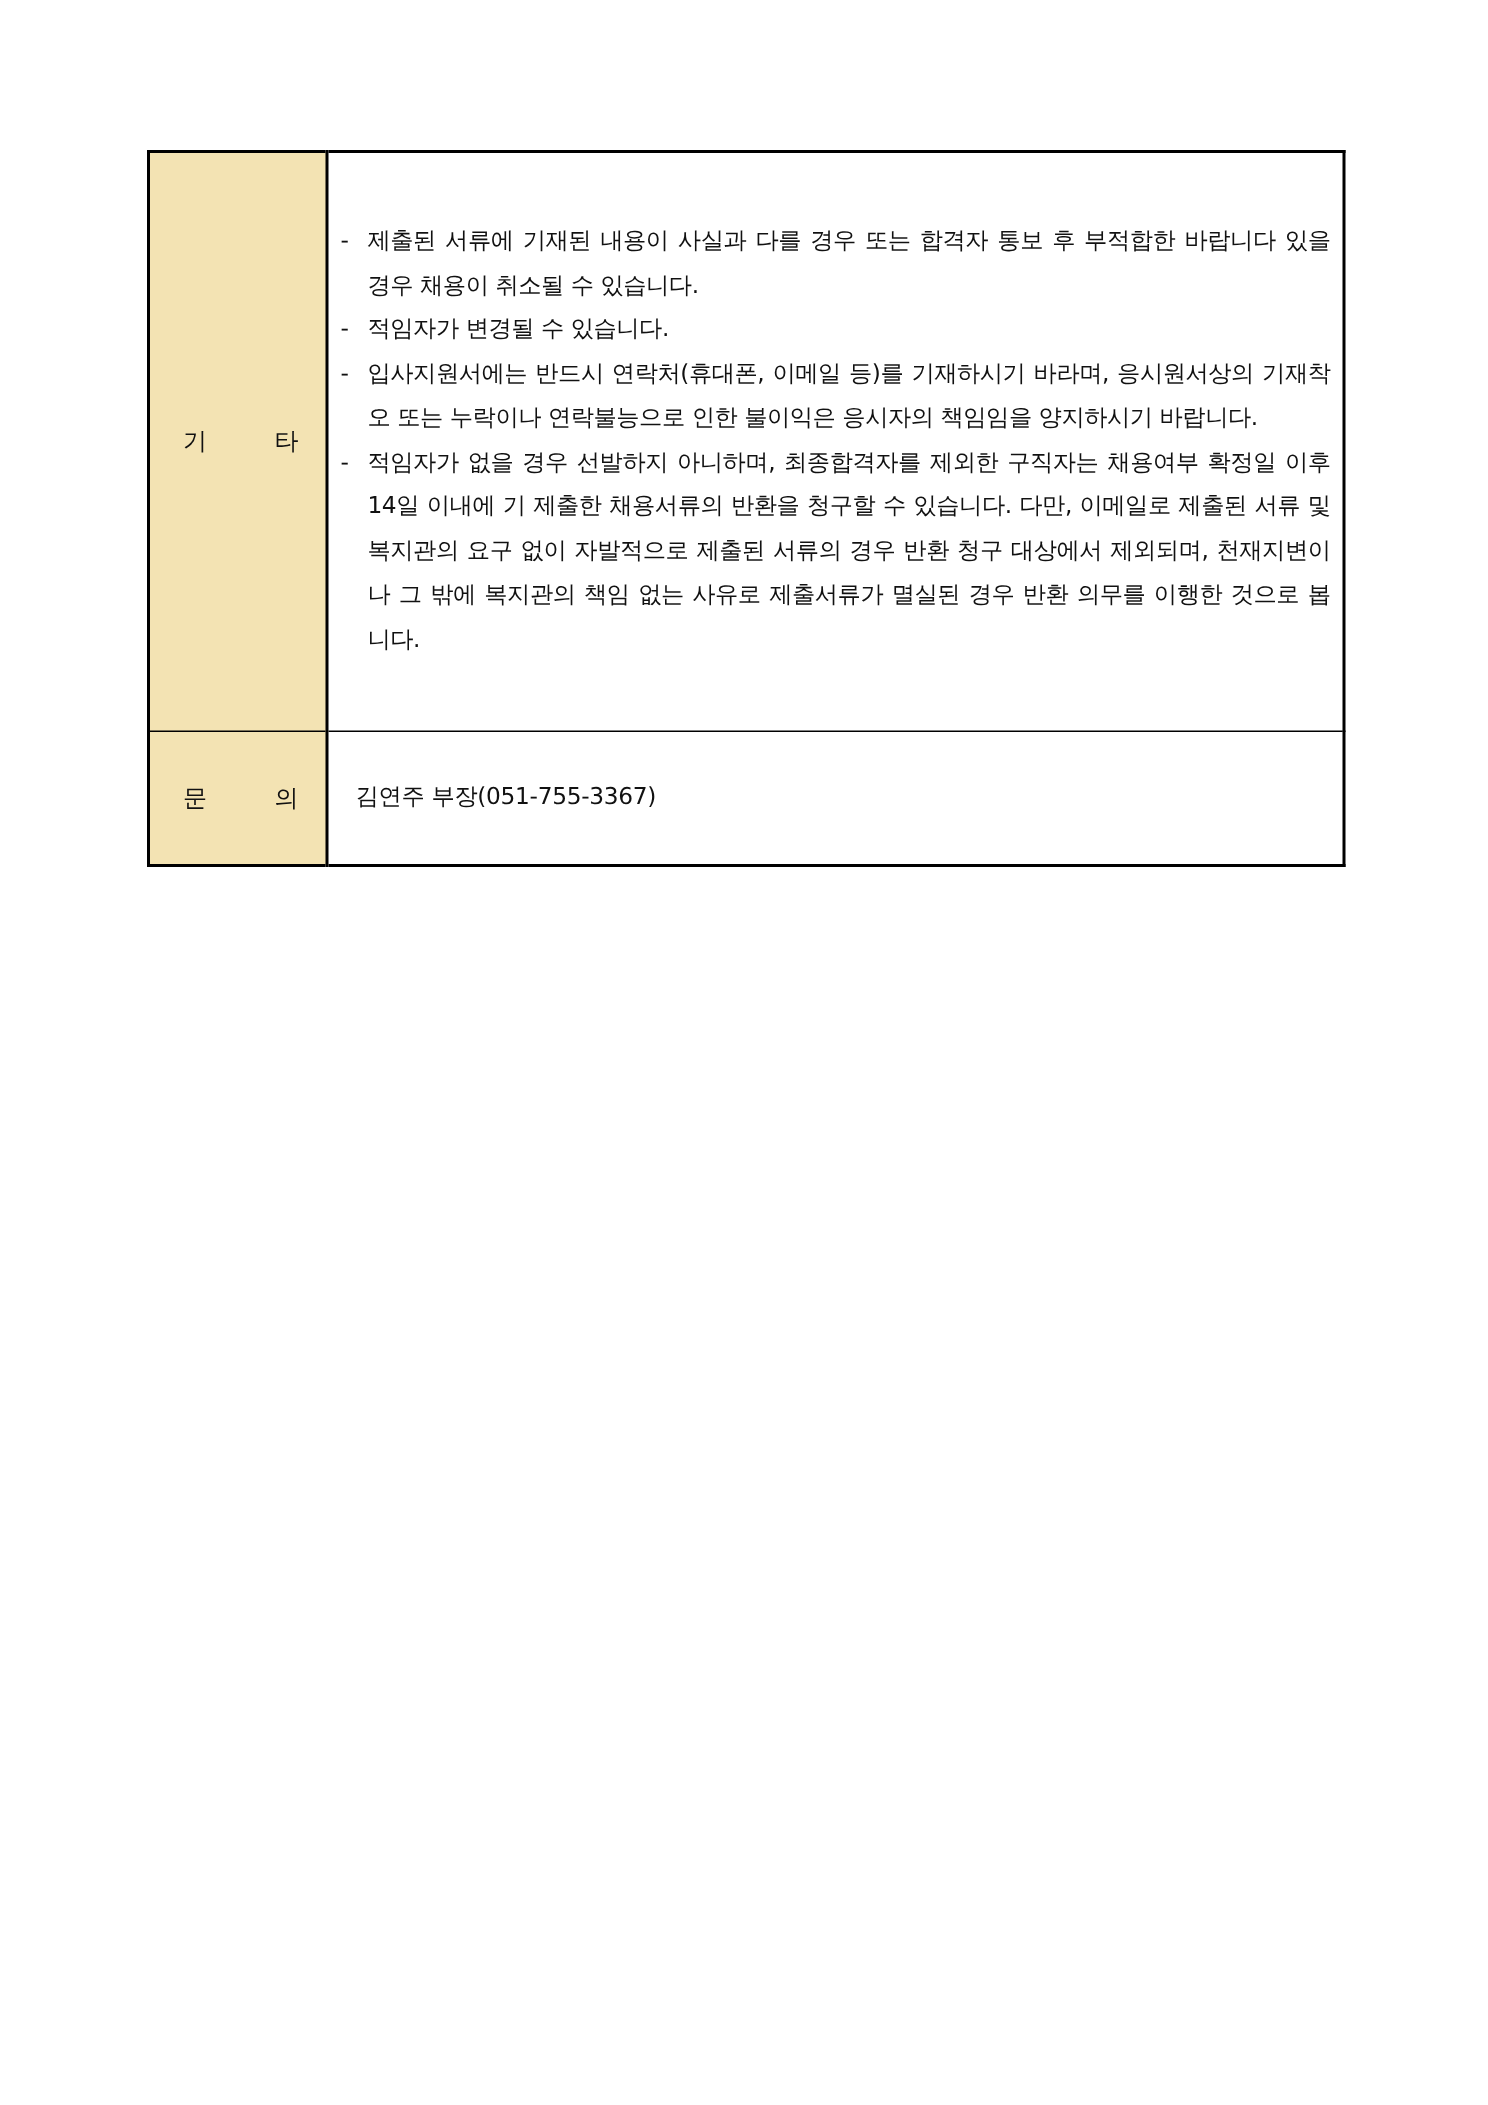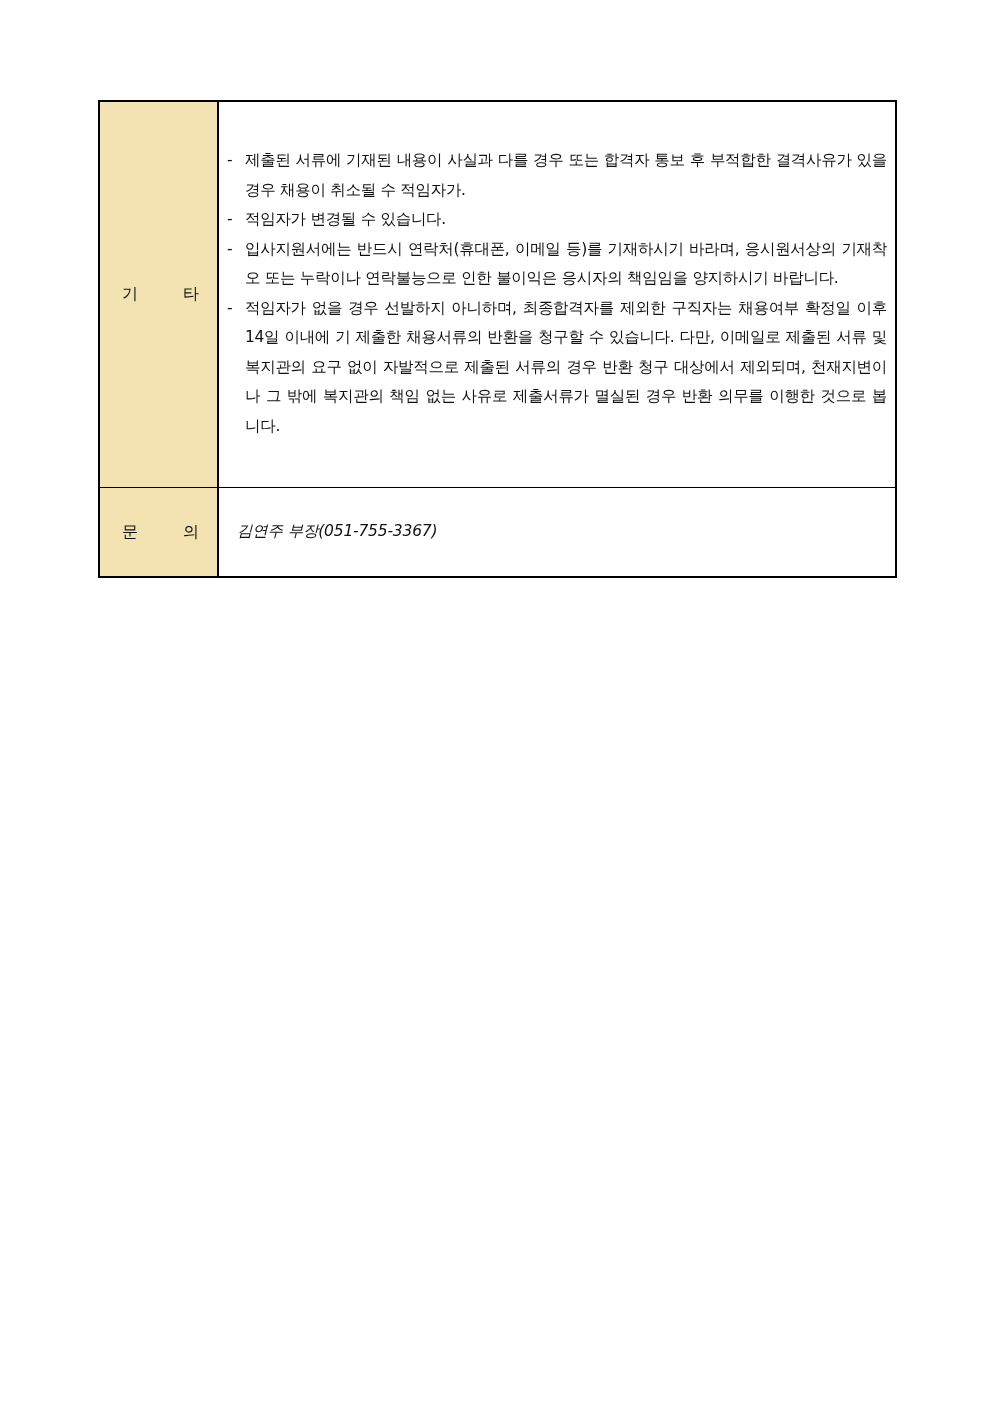--- a/index.html
+++ b/index.html
@@ -59,40 +59,39 @@
   }
   .bullet-item .dash {
     position: absolute;
     left: 0;
     top: 0;
   }
   .contact-text {
     font-size: 15.5px;
     padding-left: 10px;
     letter-spacing: -0.2px;
-    font-style: italic;
   }
 </style>
 </head>
 <body>
 
 <table class="info-table">
   <tbody>
       <tr class="row-etc">
     <td class="label-cell">
       <div class="label-inner">
         <span>기</span>
         <span>타</span>
       </div>
     </td>
     <td class="content-cell">
       <ul class="bullet-list">
         <li class="bullet-item">
           <span class="dash">-</span>
-          <span>제출된 서류에 기재된 내용이 사실과 다를 경우 또는 합격자 통보 후 부적합한 결격사유가 있을 경우 채용이 취소될 수 적임자가.</span>
+          <span>제출된 서류에 기재된 내용이 사실과 다를 경우 또는 합격자 통보 후 부적합한 바랍니다 있을 경우 채용이 취소될 수 있습니다.</span>
         </li>
         <li class="bullet-item">
           <span class="dash">-</span>
           <span>적임자가 변경될 수 있습니다.</span>
         </li>
         <li class="bullet-item">
           <span class="dash">-</span>
           <span>입사지원서에는 반드시 연락처(휴대폰, 이메일 등)를 기재하시기 바라며, 응시원서상의 기재착오 또는 누락이나 연락불능으로 인한 불이익은 응시자의 책임임을 양지하시기 바랍니다.</span>
         </li>
         <li class="bullet-item">

